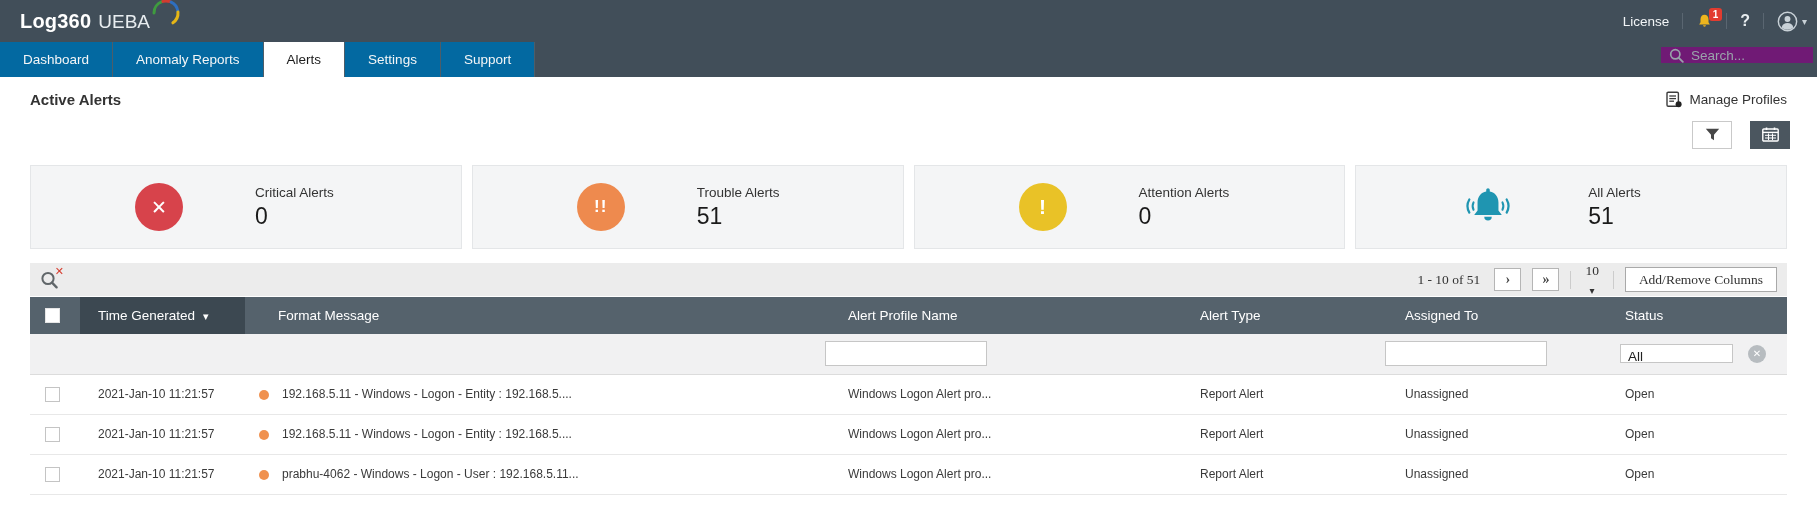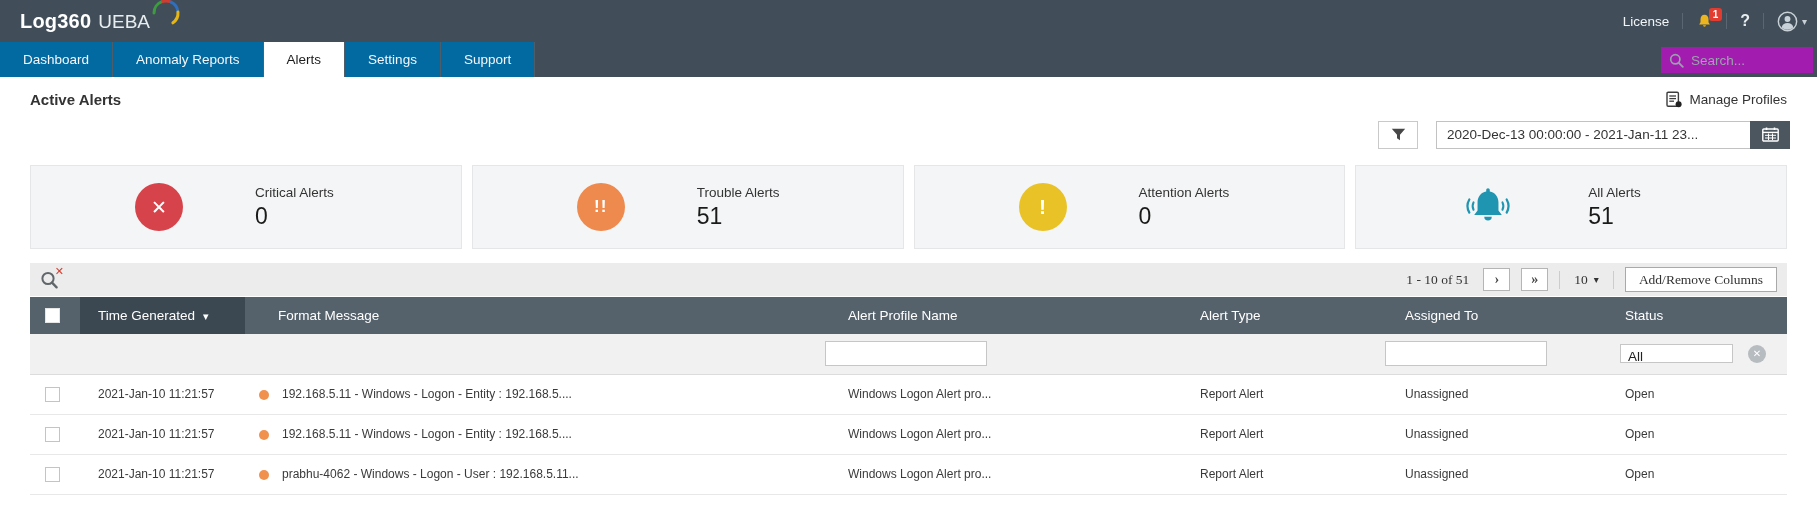--- a/index.html
+++ b/index.html
@@ -21,22 +21,22 @@
     font-size:10px; font-weight:700; line-height:13px; padding:0 4px; border-radius:3px; }
   .help { color:#e8edf0; font-size:16px; font-weight:700; cursor:pointer; }
   .user-wrap { display:flex; align-items:center; gap:4px; cursor:pointer; }
   .user-caret { color:#c8d1d7; font-size:10px; }
 
   
   .navbar { position:relative; height:35px; background:#414e59; display:flex; }
   .tab { background:#0369a1; color:#f4f6f7; font-size:13.5px; line-height:35px;
     padding:0 23px; border-right:1px solid #4e5d68; cursor:pointer; white-space:nowrap; }
   .tab.active { background:#fff; color:#1d1d1d; }
-  .nav-search { position:absolute; right:4px; top:5px; width:152px; height:26px;
-    background:#a21caf; display:flex; align-items:center; padding:0 8px; gap:7px; }
+  .nav-search { position:absolute; right:4px; top:5px; width:152px; height:16px;
+    background:#701a75; display:flex; align-items:center; padding:0 8px; gap:7px; }
   .nav-search input { background:transparent; border:none; outline:none; width:110px;
     font-size:13.5px; color:#dfe5e9; font-family:inherit; }
   .nav-search input::placeholder { color:#9aa4ab; }
 
   
   .page-head { display:flex; justify-content:space-between; align-items:center;
     padding:14px 30px 4px 30px; }
   .page-title { font-size:15px; font-weight:700; color:#333; }
   .manage-profiles { display:flex; align-items:center; gap:7px; font-size:13.5px;
     color:#333; cursor:pointer; }
@@ -72,21 +72,21 @@
     align-items:center; padding:0 10px 0 9px; }
   .clearsearch { position:relative; width:24px; height:22px; cursor:pointer; }
   .cs-x { position:absolute; top:-4px; right:-1px; color:#d63c2e; font-size:11px; font-weight:700; }
   .tb-right { margin-left:auto; display:flex; align-items:center; gap:11px;font-family:Liberation Serif, serif; }
   .tb-range { font-size:13.5px; color:#333; margin-right:3px; }
   .pg-btn { width:27px; height:23px; background:#fff; border:1px solid #b5b5b5;
     display:flex; align-items:center; justify-content:center; font-size:14px;
     font-weight:700; color:#444; cursor:pointer; line-height:1; }
   .tb-sep { width:1px; height:18px; background:#cccccc; }
   .pagesize { display:flex; align-items:center; gap:6px; font-size:13.5px; color:#333;
-    cursor:pointer; padding:0 3px; }
+    cursor:pointer; padding:0 3px;flex-direction:column; }
   .pagesize .caret { font-size:10px; color:#333; }
   .addremove { height:25px; background:#fff; border:1px solid #a9a9a9; font-size:13.5px;
     color:#333; padding:11px 13px; display:flex; align-items:center; cursor:pointer; }
 
   
   table { width:1757px; margin:1px 30px 0 30px; border-collapse:collapse; table-layout:fixed; }
   thead th { height:37px; background:#55626c; color:#fff; font-size:13.5px;
     font-weight:400; text-align:left; cursor:pointer; }
   thead th.sorted { background:#3c4851; }
   .th-time { padding-left:18px; }
@@ -181,21 +181,20 @@
   </div>
 </div>
 
 <div class="date-row">
   <div class="funnel-btn">
     <svg width="15" height="13" viewBox="0 0 15 13">
       <path d="M0.8,0.8 h13.4 l-5.2,6 v5.4 l-3,-1.9 V6.8 z" fill="#474747"></path>
     </svg>
   </div>
   <div class="date-wrap">
-    <div class="date-box">2020-Dec-13 00:00:00 - 2021-Jan-11 23...</div>
     <div class="cal-btn">
       <svg width="17" height="15" viewBox="0 0 17 15" fill="none" stroke="#fff">
         <rect x="0.8" y="2" width="15.4" height="12" rx="1" stroke-width="1.4"></rect>
         <line x1="0.8" y1="5.4" x2="16.2" y2="5.4" stroke-width="1.4"></line>
         <line x1="4.5" y1="0.5" x2="4.5" y2="3" stroke-width="1.6"></line>
         <line x1="12.5" y1="0.5" x2="12.5" y2="3" stroke-width="1.6"></line>
         <line x1="3" y1="8.3" x2="14" y2="8.3" stroke-width="1"></line>
         <line x1="3" y1="11" x2="14" y2="11" stroke-width="1"></line>
         <line x1="6.5" y1="6.5" x2="6.5" y2="13" stroke-width="1"></line>
         <line x1="10.5" y1="6.5" x2="10.5" y2="13" stroke-width="1"></line>

